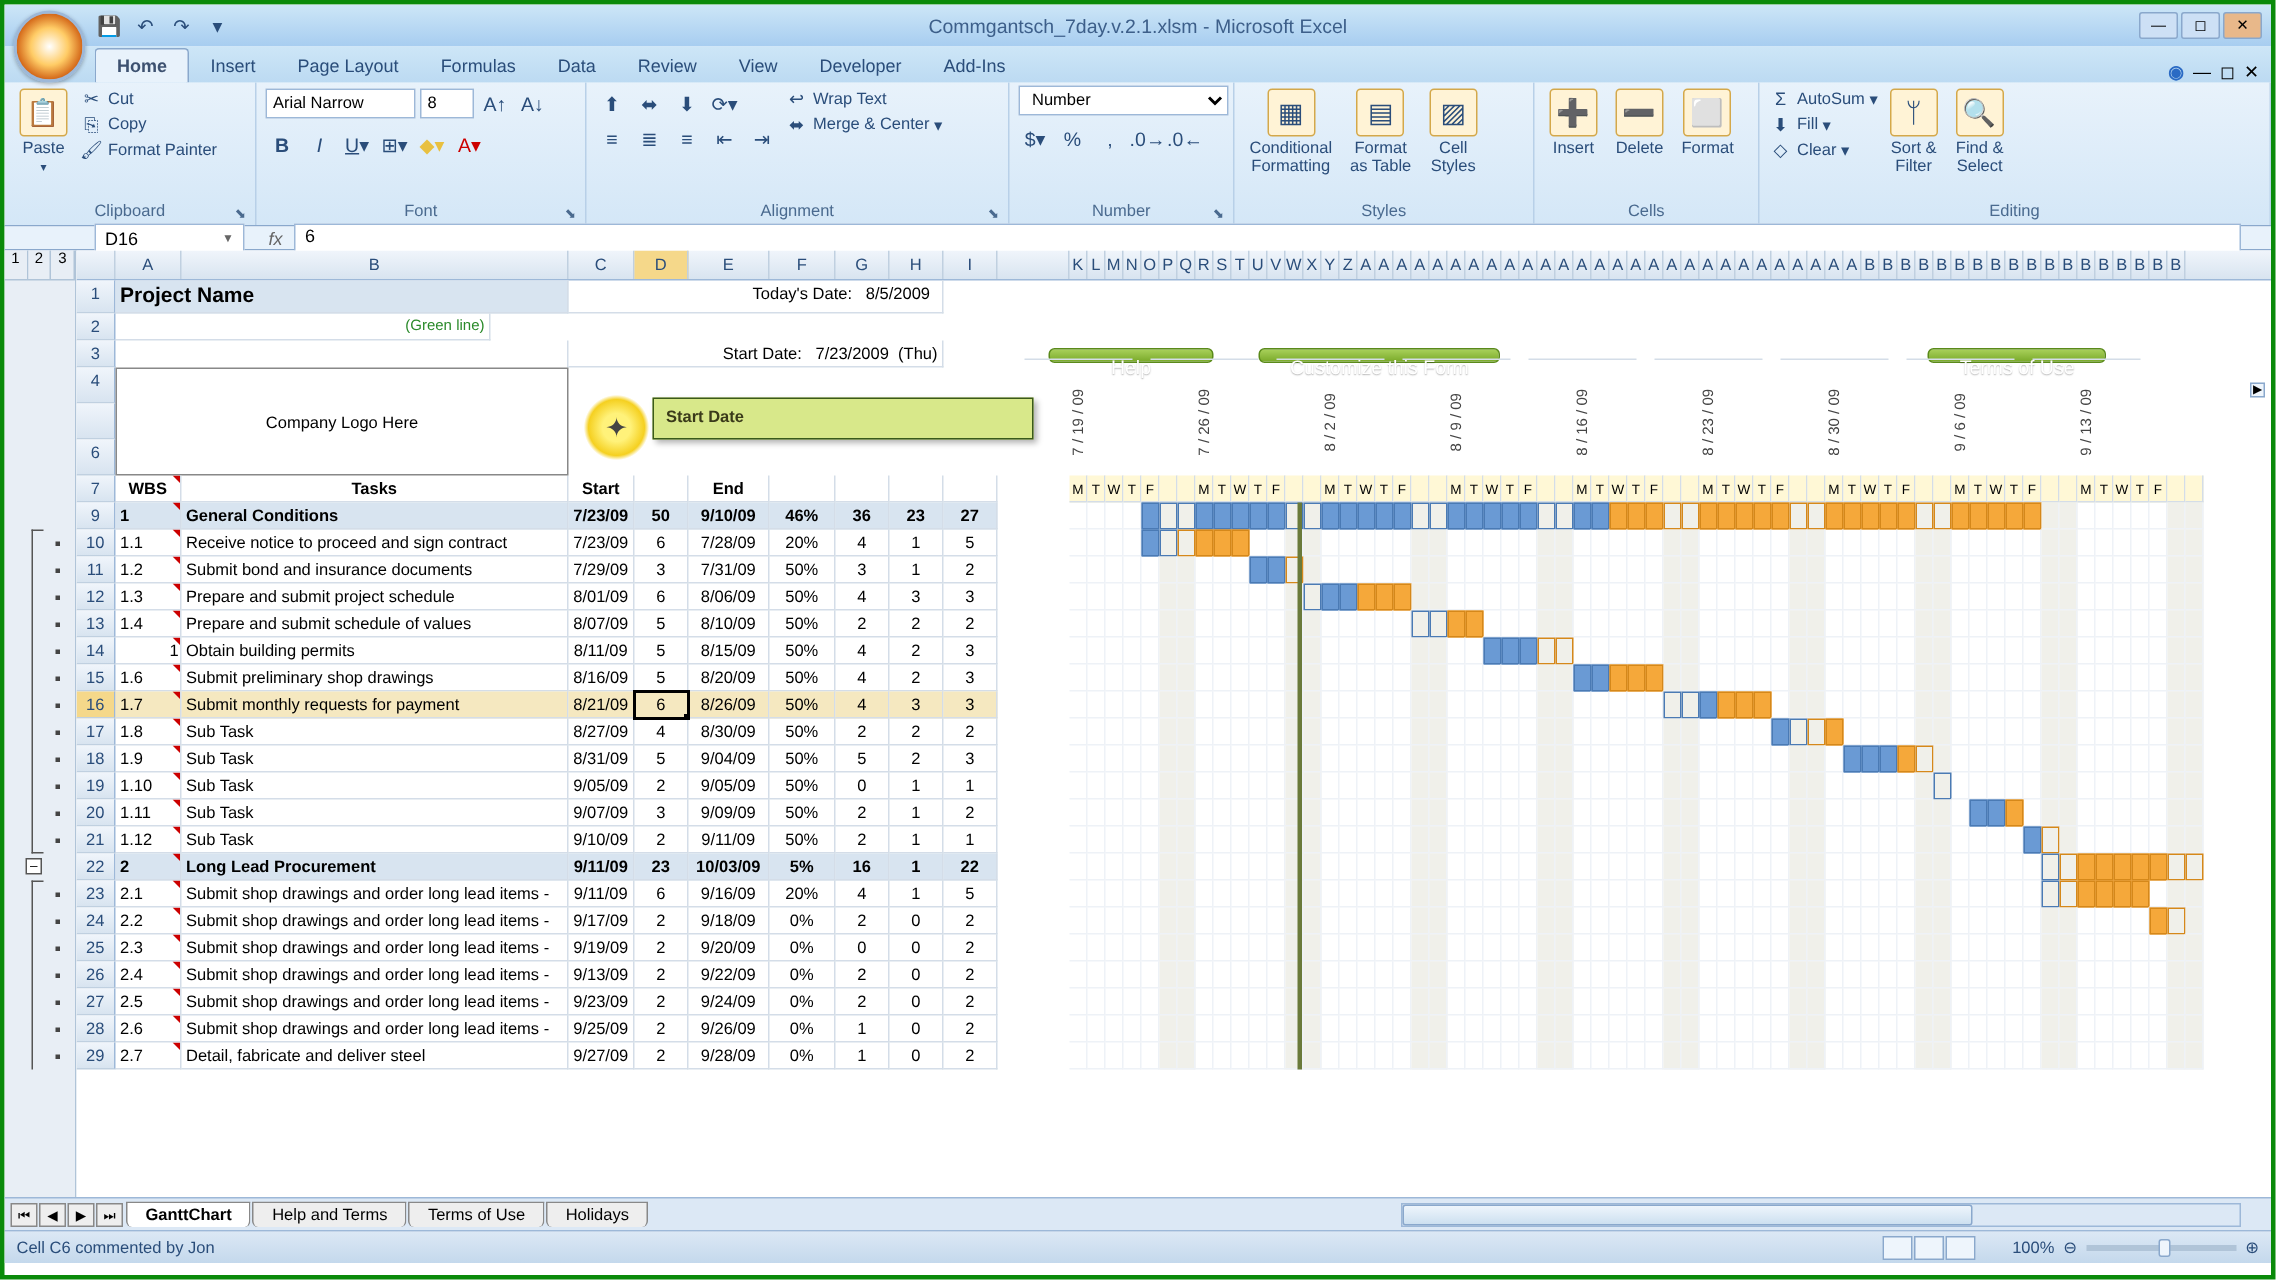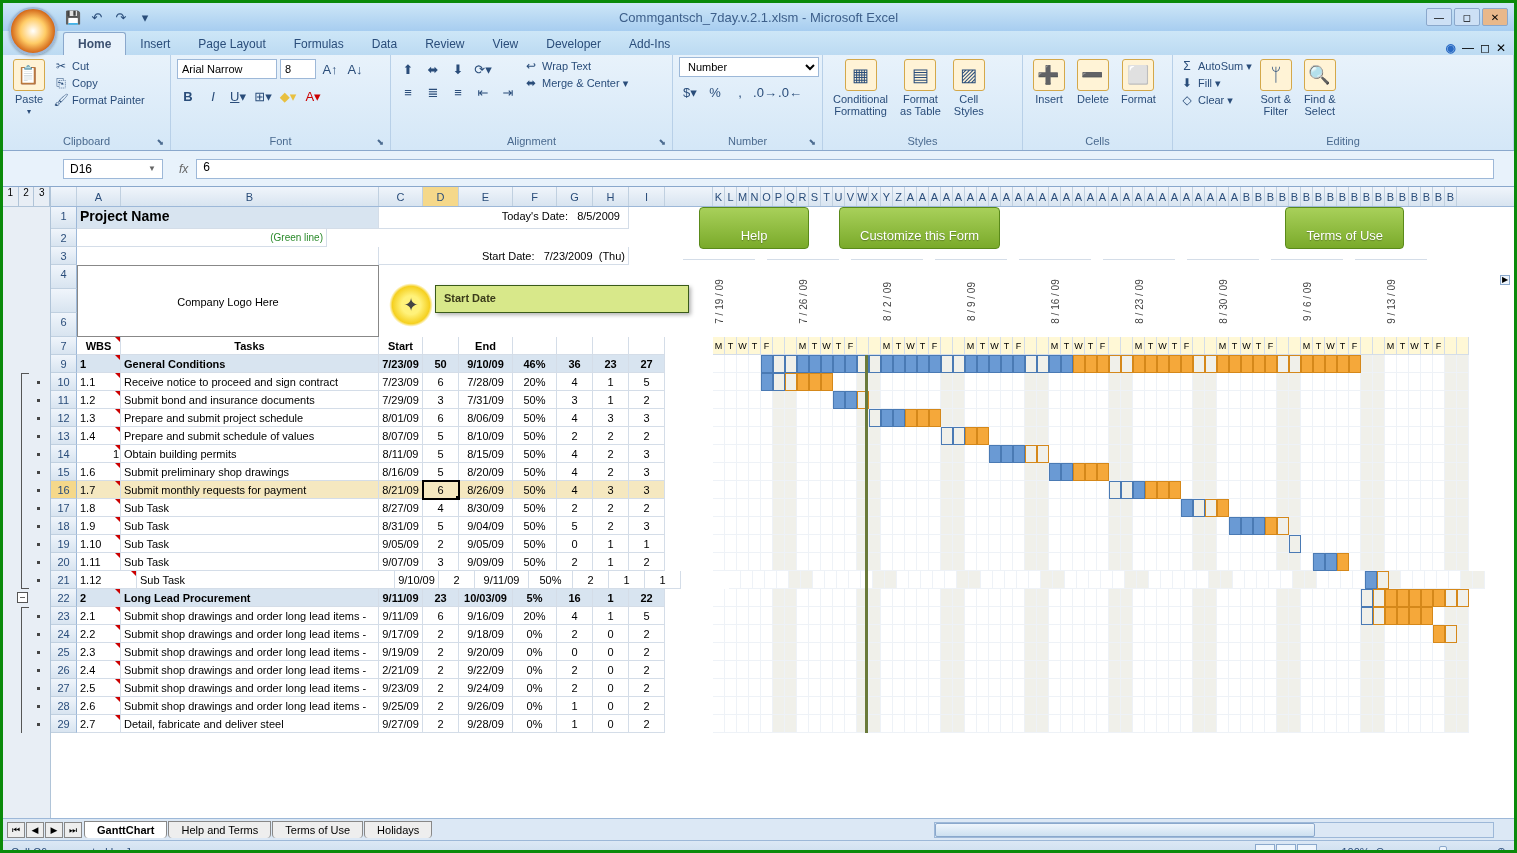--- a/index.html
+++ b/index.html
@@ -28,21 +28,21 @@
 .rgroup-label { text-align: center; font-size: 11px; color: #4a6a8f; padding: 1px 0; position: relative; }
 .dlg-launcher { position: absolute; right: 0; bottom: 1px; font-size: 9px; color: #4a6a8f; cursor: pointer; }
 .big-btn { display: flex; flex-direction: column; align-items: center; gap: 2px; padding: 2px 4px; cursor: pointer; font-size: 11px; color: #2a4d7a; }
 .big-btn .ico { width: 32px; height: 32px; background: #fff3d6; border: 1px solid #d4a84a; border-radius: 3px; display: flex; align-items: center; justify-content: center; font-size: 18px; }
 .small-row { display: flex; align-items: center; gap: 3px; margin: 1px 0; font-size: 11px; color: #2a4d7a; }
 .small-ico { width: 16px; height: 16px; display: inline-flex; align-items: center; justify-content: center; font-size: 12px; }
 .combo { height: 20px; border: 1px solid #9db8d8; background: #fff; font-size: 11px; padding: 0 4px; }
 .btn-sq { width: 22px; height: 22px; border: 1px solid transparent; display: inline-flex; align-items: center; justify-content: center; font-size: 13px; cursor: pointer; color: #2a4d7a; }
 
 
-.formula-bar { height: 36px; background: #e8f2fb; border-bottom: 1px solid #8aa8cc; display: flex; align-items: center; }
+.formula-bar { height: 16px; background: #e8f2fb; border-bottom: 1px solid #8aa8cc; display: flex; align-items: center; }
 .name-box { width: 100px; height: 20px; border: 1px solid #9db8d8; background: #fff; margin-left: 60px; padding: 0 6px; font-size: 12px; display: flex; align-items: center; justify-content: space-between; }
 .fx-area { flex: 1; display: flex; align-items: center; margin-left: 8px; }
 .fx-lbl { font-style: italic; color: #666; margin: 0 8px; }
 .fx-input { flex: 1; height: 20px; border: 1px solid #9db8d8; background: #fff; padding: 0 6px; font-size: 12px; margin-right: 20px; }
 
 
 .sheet-wrap { display: flex; height: calc(100% - 28px - 24px - 96px - 24px - 22px - 22px); }
 .outline-strip { width: 48px; background: #e8eef5; border-right: 1px solid #b0c4d8; position: relative; }
 .outline-levels { display: flex; height: 20px; border-bottom: 1px solid #b0c4d8; }
 .outline-levels div { flex: 1; border-right: 1px solid #b0c4d8; text-align: center; font-size: 10px; background: #e8eef5; cursor: pointer; }
@@ -75,21 +75,21 @@
 .gantt-hdr { display: flex; height: 18px; }
 .gantt-hdr .wd { width: 12px; border-right: 1px solid #d4dde8; border-bottom: 1px solid #d4dde8; text-align: center; font-size: 9px; background: #fff8d6; line-height: 18px; }
 .gantt-dates { display: flex; height: 72px; }
 .gdate { width: 84px; border-right: 1px solid #d4dde8; display: flex; align-items: center; justify-content: center; font-size: 10px; transform: rotate(-90deg); color: #444; }
 .gantt-row { display: flex; height: 18px; position: relative; }
 .gc { width: 12px; height: 18px; border-right: 1px solid #eef2f7; border-bottom: 1px solid #eef2f7; }
 .gc.we { background: #f0f0ea; }
 .bar-blue { background: #6a9ad4; border: 1px solid #4a7ab4; }
 .bar-orange { background: #f5a83a; border: 1px solid #d5881a; }
 .today-line { position: absolute; top: 0; bottom: 0; width: 3px; background: #6a7a3a; z-index: 5; }
-.green-btn { background: linear-gradient(#a8d05a,#7aaa2a); border: 1px solid #5a8a1a; border-radius: 4px; color: #fff; padding: 20px 20px; font-size: 13px; cursor: pointer; text-shadow: 0 1px 1px rgba(0,0,0,0.3); }
+.green-btn { background: linear-gradient(#a8d05a,#7aaa2a); border: 1px solid #5a8a1a; border-radius: 4px; color: #fff; padding: 4px 20px; font-size: 13px; cursor: pointer; text-shadow: 0 1px 1px rgba(0,0,0,0.3); margin-top: 45px; }
 
 
 .tooltip-box { position: absolute; background: #d8e88a; border: 1px solid #3a5a1a; padding: 6px 8px; font-size: 11px; width: 254px; z-index: 50; box-shadow: 2px 2px 4px rgba(0,0,0,0.3); }
 .tooltip-box .tt-title { font-weight: bold; color: #3a3a1a; margin-bottom: 2px; }
 .cursor-star { position: absolute; width: 44px; height: 44px; background: radial-gradient(circle,#fff27a 30%,#f5d020 60%,transparent 70%); border-radius: 50%; z-index: 49; display: flex; align-items: center; justify-content: center; }
 .cursor-star::after { content: "✦"; font-size: 18px; color: #444; }
 
 
 .sheet-tabs { height: 22px; background: #dce8f5; border-top: 1px solid #9db8d8; display: flex; align-items: center; font-size: 11px; position: relative; }
 .st-nav { display: flex; margin-left: 4px; }
@@ -1464,21 +1464,21 @@
             <div class="gc"></div>
             <div class="gc"></div>
             <div class="gc"></div>
             <div class="gc"></div>
             <div class="gc we"></div>
             <div class="gc we"></div>
           </div>
         </div>
         <div class="row">
           <div class="rh">21</div>
-          <div class="cell red-tri" style="width: 60px;">1.12</div>
+          <div class="cell red-tri" style="width: 44px;">1.12</div>
           <div class="cell " style="width: 258px;">Sub Task</div>
           <div class="cell center" style="width: 44px;">9/10/09</div>
           <div class="cell center" style="width: 36px;">2</div>
           <div class="cell center" style="width: 54px;">9/11/09</div>
           <div class="cell center" style="width: 44px;">50%</div>
           <div class="cell center" style="width: 36px;">2</div>
           <div class="cell center" style="width: 36px;">1</div>
           <div class="cell center" style="width: 36px;">1</div>
           <div class="gantt-row" style="flex: 1 1 0%; margin-left: 48px;">
             <div class="gc"></div>
@@ -1851,21 +1851,21 @@
             <div class="gc"></div>
             <div class="gc"></div>
             <div class="gc we"></div>
             <div class="gc we"></div>
           </div>
         </div>
         <div class="row">
           <div class="rh">26</div>
           <div class="cell red-tri" style="width: 44px;">2.4</div>
           <div class="cell " style="width: 258px;">Submit shop drawings and order long lead items -</div>
-          <div class="cell center" style="width: 44px;">2/21/09</div>
+          <div class="cell center" style="width: 44px;">9/13/09</div>
           <div class="cell center" style="width: 36px;">2</div>
           <div class="cell center" style="width: 54px;">9/22/09</div>
           <div class="cell center" style="width: 44px;">0%</div>
           <div class="cell center" style="width: 36px;">2</div>
           <div class="cell center" style="width: 36px;">0</div>
           <div class="cell center" style="width: 36px;">2</div>
           <div class="gantt-row" style="flex: 1 1 0%; margin-left: 48px;">
             <div class="gc"></div>
             <div class="gc"></div>
             <div class="gc"></div>

